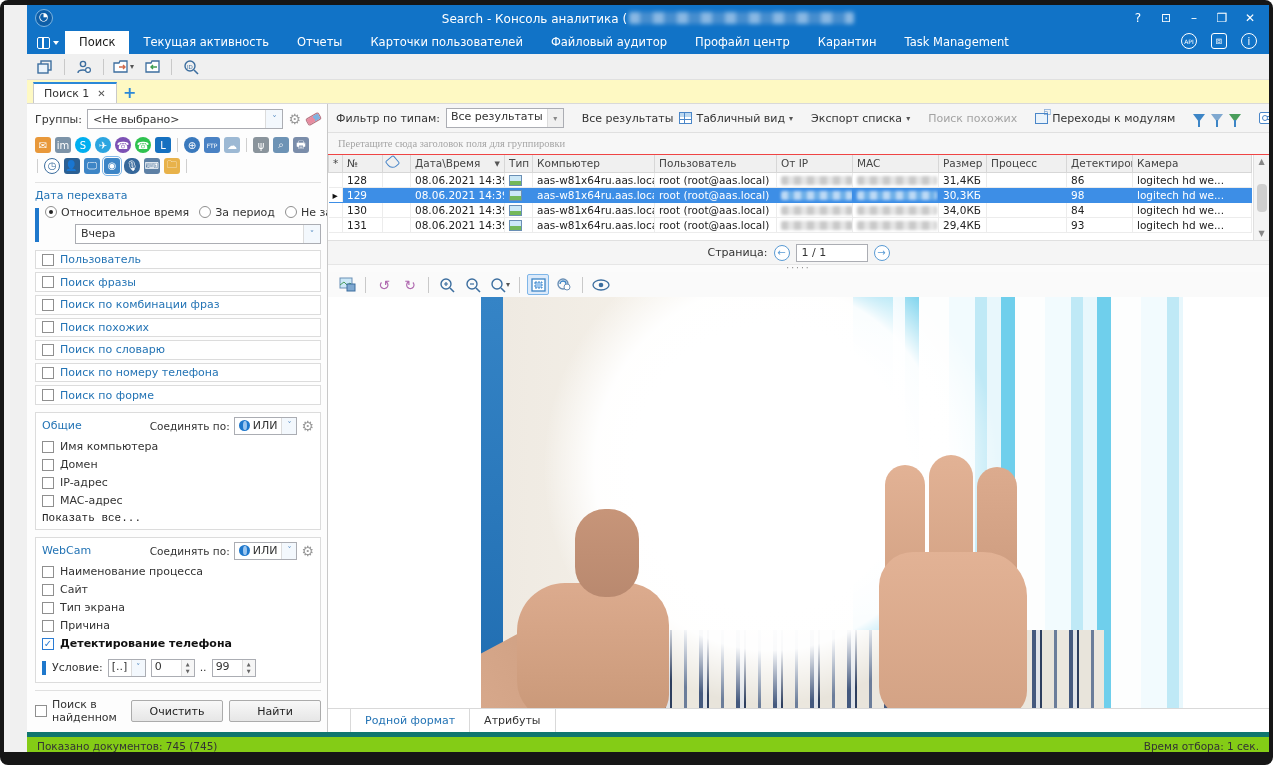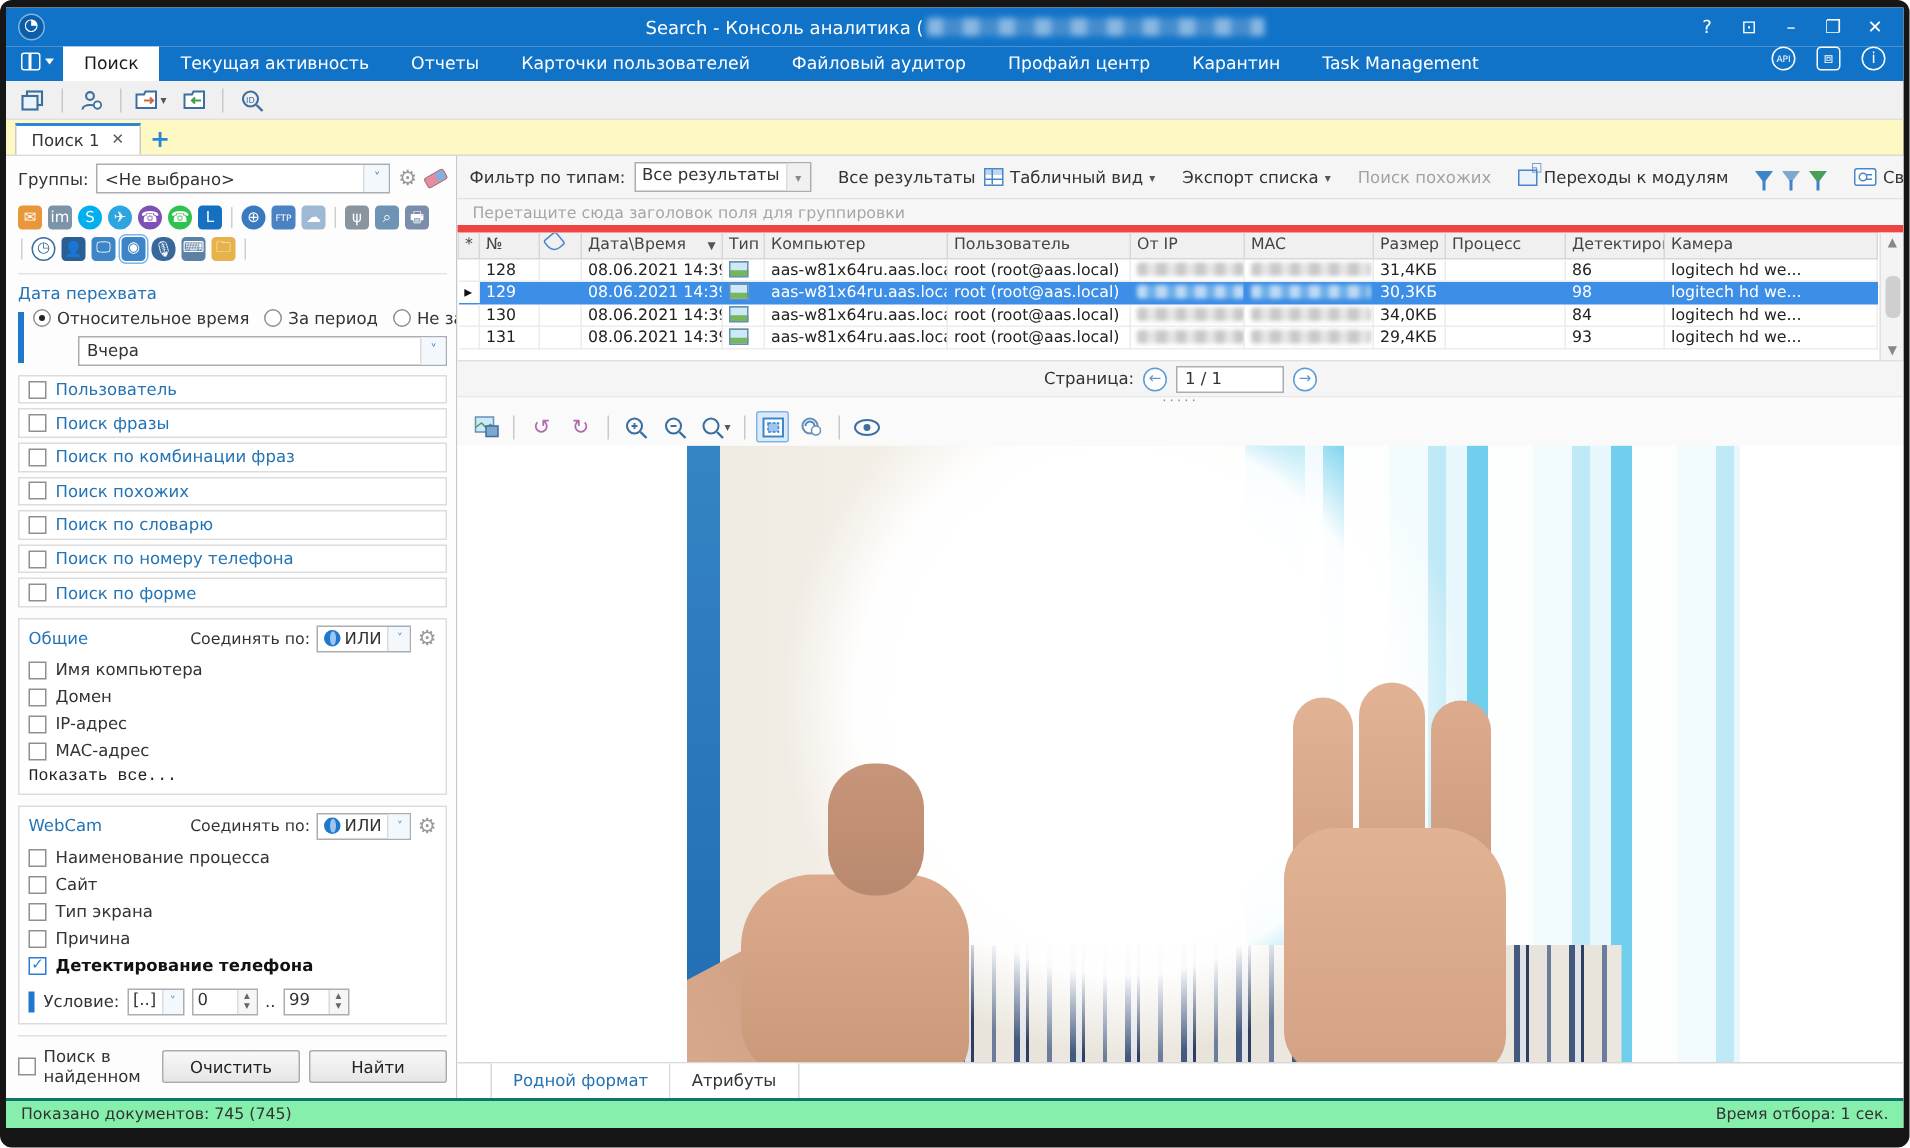--- a/index.html
+++ b/index.html
@@ -1,32 +1,32 @@
 <!DOCTYPE html>
 <html><head>
 <meta charset="utf-8">
 <style>
   * { box-sizing: border-box; margin: 0; padding: 0; }
   html,body { width:1273px; height:765px; font-family:"DejaVu Sans","Liberation Sans",sans-serif; background:#fff; }
   .frame { position:absolute; left:0; top:0; width:1273px; height:765px; background:#161616; border-radius:8px; }
-  .app { position:absolute; left:4px; top:5px; width:1265px; height:747px; display:flex; flex-direction:column; background:#f0f0f0; overflow:hidden; }
+  .app { position:absolute; left:4px; top:5px; width:1265px; height:747px; display:flex; flex-direction:column; background:#f0f0f0; overflow:hidden;padding-left:23px; }
 
   
   .titlebar { height:26px; background:#1173c7; display:flex; align-items:center; color:#fff; font-size:12px; position:relative; flex:0 0 auto; }
   .applogo { width:18px; height:18px; margin-left:8px; border-radius:50%; background:#0d5ea8; border:1px solid #7db4e0; position:relative; }
   .applogo::after { content:"◔"; position:absolute; left:3px; top:0px; font-size:11px; color:#fff; }
   .title-center { position:absolute; left:0; right:0; text-align:center; pointer-events:none; }
   .title-center span { vertical-align:middle; }
   .redact-title { display:inline-block; width:225px; height:12px; margin-left:2px; border-radius:2px;
     background:repeating-linear-gradient(90deg,#9ec4e8 0 11px,#4f92d0 11px 24px); filter:blur(2px); opacity:.85; }
   .wincontrols { margin-left:auto; display:flex; align-items:center; gap:2px; padding-right:6px; z-index:2; }
   .winbtn { width:26px; height:20px; display:flex; align-items:center; justify-content:center; font-size:12px; color:#fff; cursor:default; }
 
   
-  .menubar { height:23px; background:#1173c7; display:flex; align-items:flex-start; color:#fff; font-size:11.5px; flex:0 0 auto; position:relative; }
+  .menubar { height:23px; background:#1173c7; display:flex; align-items:center; color:#fff; font-size:11.5px; flex:0 0 auto; position:relative; }
   .appmenu { width:34px; height:20px; display:flex; align-items:center; justify-content:center; gap:3px; margin-left:4px; color:#fff; }
   .bookicon { width:13px; height:12px; border:1.5px solid #fff; border-radius:2px; position:relative; }
   .bookicon::after { content:""; position:absolute; left:4px; top:0; bottom:0; width:1.5px; background:#fff; }
   .caret-w { width:0; height:0; border-left:3px solid transparent; border-right:3px solid transparent; border-top:4px solid #fff; }
   .mtab { padding:4px 14px 5px; white-space:nowrap; }
   .mtab.active { background:#fff; color:#1a1a1a; }
   .menu-right { margin-left:auto; display:flex; align-items:center; gap:14px; padding-right:12px; padding-bottom:3px; }
   .mr-icon { width:16px; height:16px; border:1.3px solid #fff; border-radius:50%; display:flex; align-items:center; justify-content:center; font-size:6px; color:#fff; }
   .mr-icon.square { border-radius:3px; font-size:10px; }
 
@@ -112,21 +112,21 @@
   .tableico::before { content:""; position:absolute; left:4px; top:0; bottom:0; width:1px; background:#4a86c8; }
   .tableico::after { content:""; position:absolute; left:0; right:0; top:6px; height:1px; background:#4a86c8; }
   .funnel { width:0; height:0; border-left:6px solid transparent; border-right:6px solid transparent; border-top:8px solid #3d85c6; position:relative; }
   .funnel::after { content:""; position:absolute; left:-1px; top:-2px; width:2px; height:7px; background:#3d85c6; }
   .cardico { width:15px; height:12px; border:1px solid #4a86c8; border-radius:2px; position:relative; background:#fff; }
   .cardico::before { content:""; position:absolute; left:2px; top:2px; width:4px; height:4px; border-radius:50%; border:1px solid #4a86c8; }
   .cardico::after { content:""; position:absolute; right:2px; top:3px; width:4px; height:1px; background:#4a86c8; box-shadow:0 3px 0 #4a86c8; }
   .winico { width:13px; height:11px; border:1px solid #4a86c8; position:relative; background:#eaf3fb; }
   .winico::after { content:"◱"; position:absolute; right:-4px; top:-7px; color:#4a86c8; font-size:8px; }
 
-  .groupbar { height:22px; background:#f7f7f7; border-bottom:5px solid #ef4444; display:flex; align-items:center; padding:0 10px; color:#a6a6a6; font-size:10.5px; flex:0 0 auto; }
+  .groupbar { height:22px; background:#f7f7f7; border-bottom:1px solid #ef4444; display:flex; align-items:center; padding:0 10px; color:#a6a6a6; font-size:10.5px; flex:0 0 auto;font-family:Liberation Serif, serif; }
 
   .grid-wrap { position:relative; height:86px; flex:0 0 auto; border-bottom:1px solid #e0e0e0; overflow:hidden; }
   table.grid { border-collapse:collapse; table-layout:fixed; width:calc(100% - 17px); font-size:10.5px; color:#222; }
   .grid th { background:#f0f0f0; border:1px solid #d7d7d7; border-top:none; font-weight:normal; text-align:left; height:17px; padding:0 4px; color:#444; white-space:nowrap; overflow:hidden; }
   .grid td { border-right:1px solid #ececec; border-bottom:1px solid #ececec; height:15px; padding:0 4px; white-space:nowrap; overflow:hidden; }
   .grid tr.sel td { background:#3d8ee6; color:#fff; border-color:#3d8ee6; }
   .grid tr.sel td.marker { background:#fff; color:#111; border-right:1px solid #ececec; }
   .grid .sortarrow { float:right; font-size:7px; color:#555; margin-top:3px; }
   .tagico { width:11px; height:11px; border:1.2px solid #4a86c8; border-radius:2px 2px 2px 6px; transform:rotate(-40deg); display:inline-block; }
   .picico { width:13px; height:11px; border:1px solid #6a8fb5; background:linear-gradient(180deg,#cde8f7 0 55%,#74b85a 55%); display:inline-block; vertical-align:middle; }
@@ -171,21 +171,21 @@
   .fist-l { left:36px; top:286px; width:152px; height:138px; border-radius:48px 42px 26px 40px; background:linear-gradient(180deg,#dcab8e,#c99878); }
   .thumb-l { left:94px; top:212px; width:64px; height:88px; border-radius:30px; background:linear-gradient(180deg,#c79579,#b9896f); }
   .forearm-l { left:-14px; top:342px; width:112px; height:120px; border-radius:30px; transform:rotate(-28deg); background:linear-gradient(90deg,#d8a98c,#cfa083); }
 
   .viewtabs { height:24px; background:#fff; border-top:1px solid #d9d9d9; display:flex; align-items:stretch; padding-left:22px; flex:0 0 auto; font-size:11px; }
   .vtab { display:flex; align-items:center; padding:0 14px; border-right:1px solid #d9d9d9; color:#333; background:#fff; }
   .vtab:first-child { border-left:1px solid #d9d9d9; }
   .vtab.active { color:#2474b5; }
 
   
-  .statusbar { height:20px; background:#86efac; border-top:2px solid #0f766e; display:flex; align-items:center; font-size:10.5px; color:#333; padding:0 10px; flex:0 0 auto; }
+  .statusbar { height:20px; background:#84cc16; border-top:5px solid #0f766e; display:flex; align-items:flex-end; font-size:10.5px; color:#333; padding:0 10px; flex:0 0 auto; }
   .statusbar .right { margin-left:auto; }
 </style>
 </head>
 <body>
 
 <div class="frame">
 <div class="app">
 
   <div class="titlebar">
     <div class="applogo"></div>

